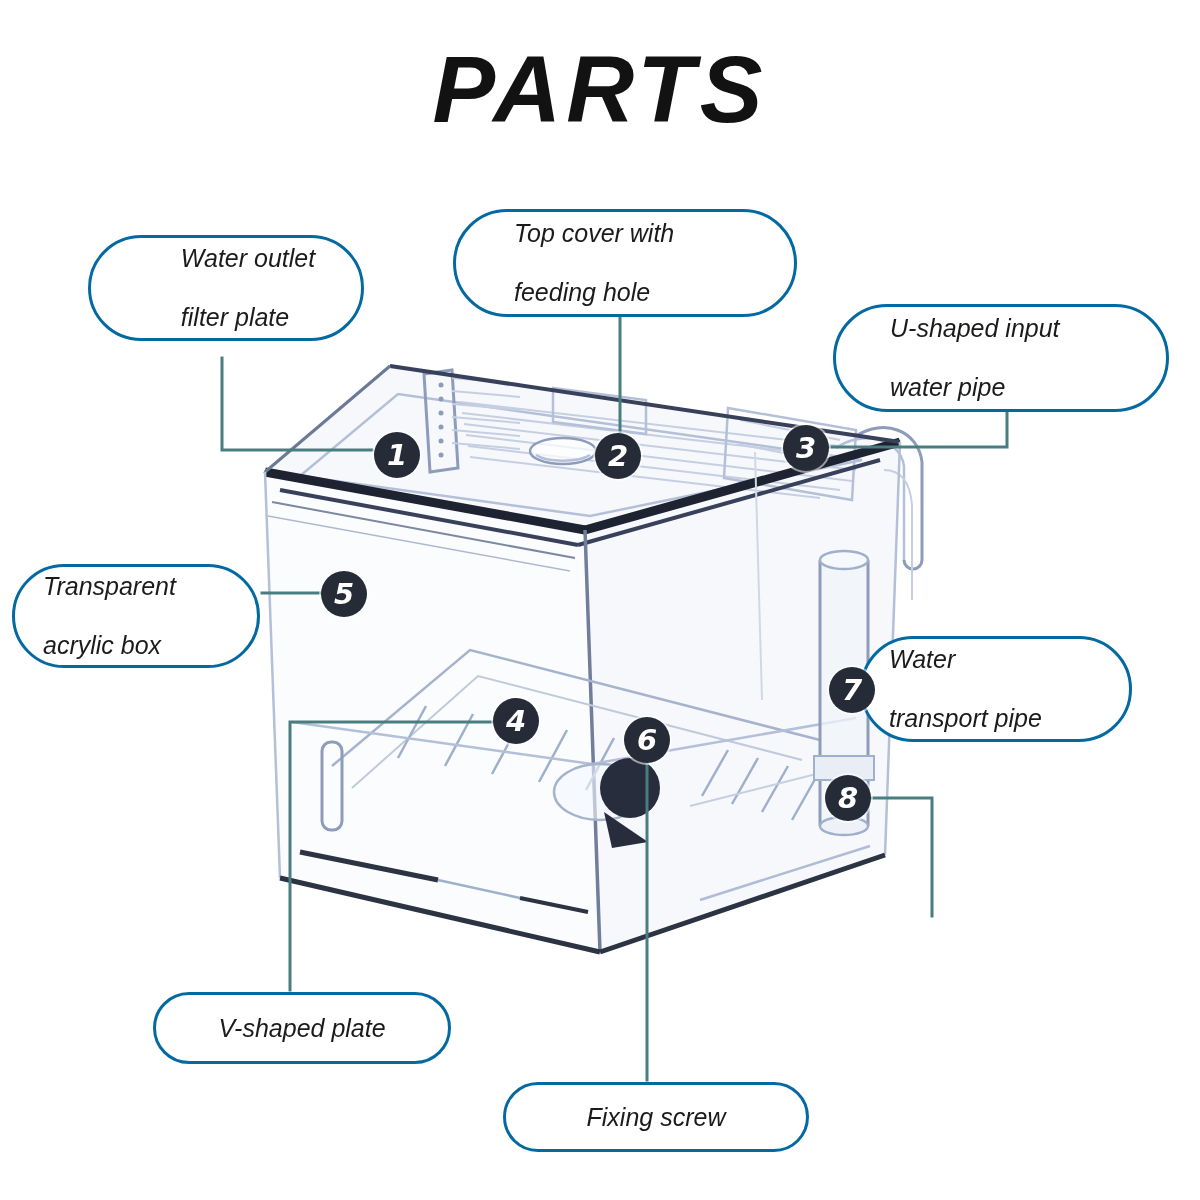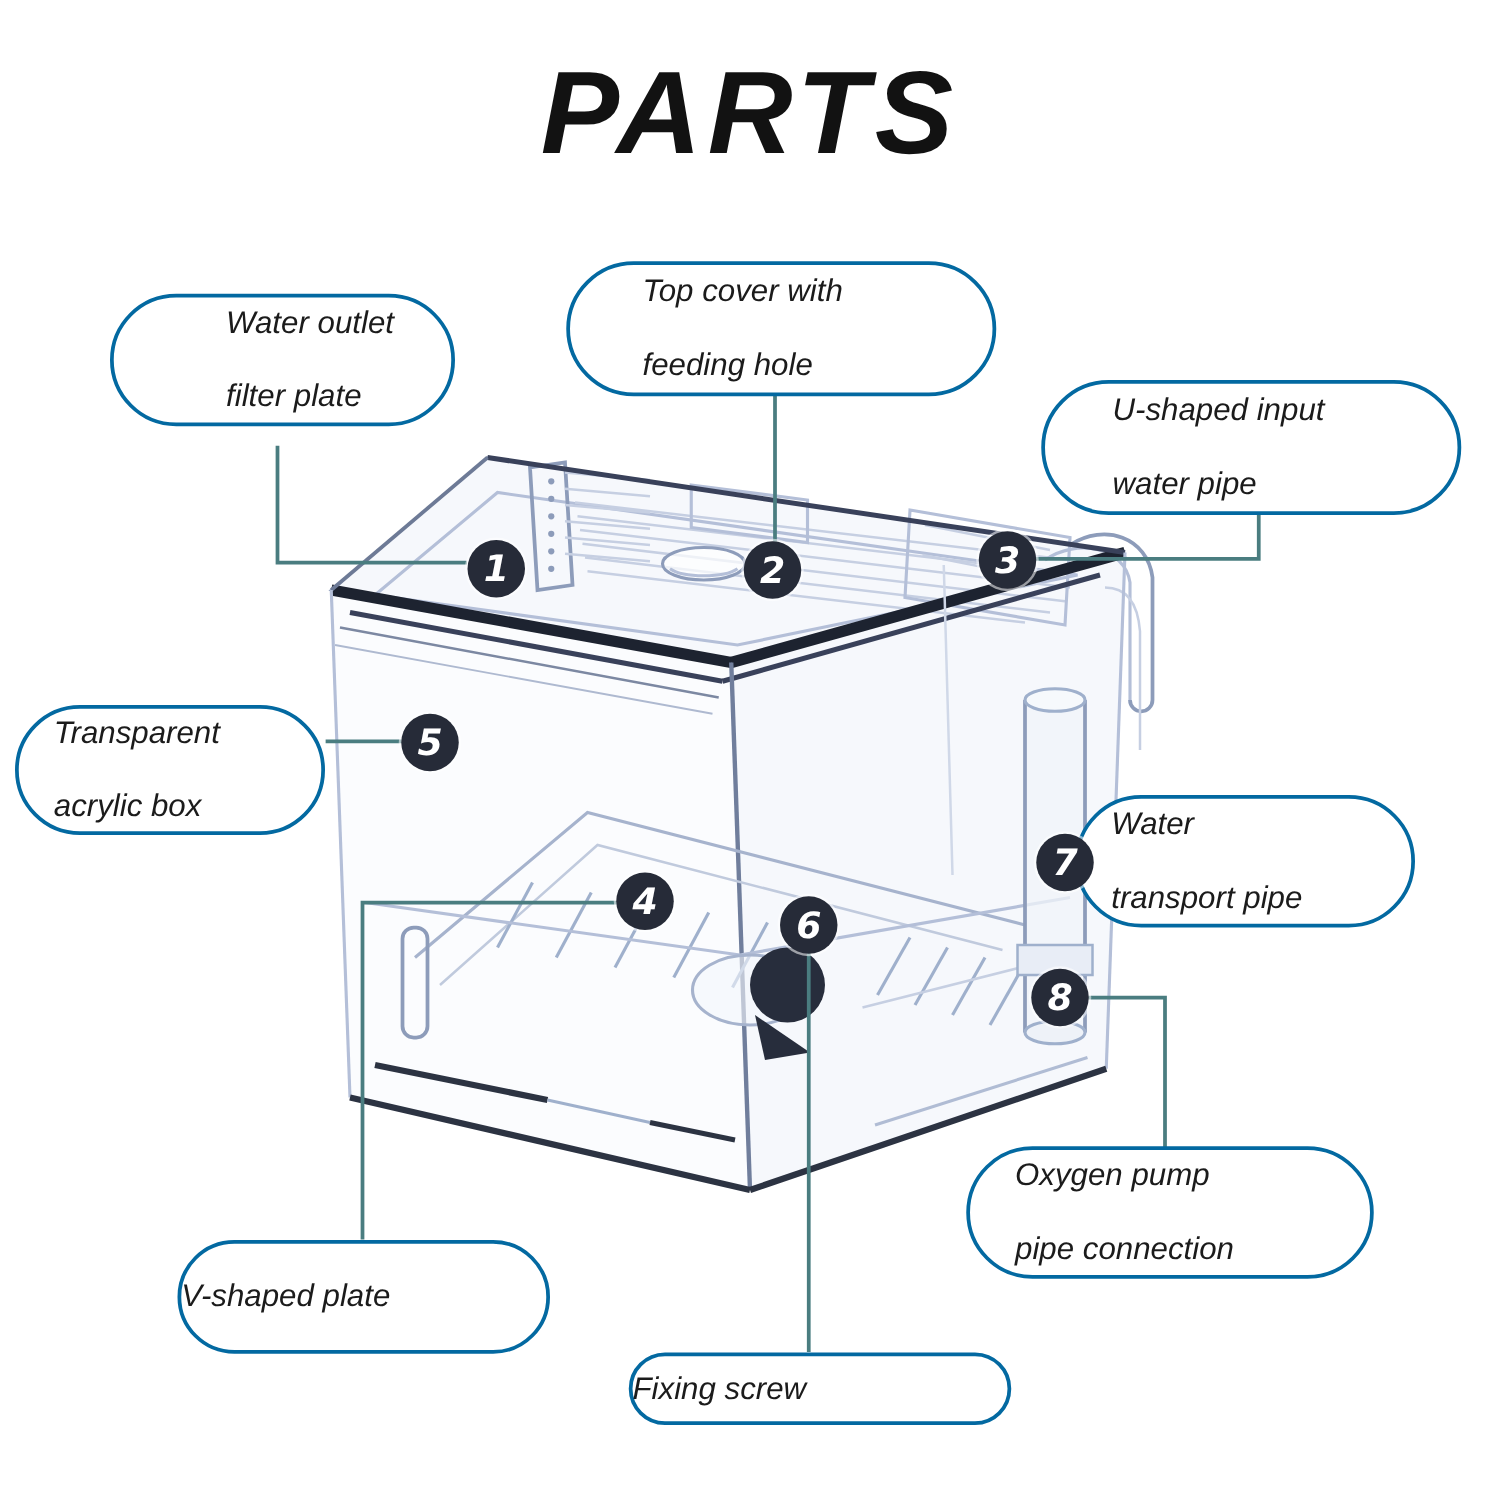--- a/index.html
+++ b/index.html
@@ -18,22 +18,22 @@
     display:flex;align-items:center;font-size:25px;line-height:59px;color:#1b1b1b;
     box-sizing:border-box;
   }
   .pill .txt{white-space:pre-line;}
   .pill-1{left:88px;top:235px;width:276px;height:106px;padding-left:44px;justify-content:center;}
   .pill-2{left:453px;top:209px;width:344px;height:108px;padding-left:58px;}
   .pill-3{left:833px;top:304px;width:336px;height:108px;padding-left:54px;}
   .pill-4{left:12px;top:539px;width:248px;height:104px;padding-left:28px;margin-top:25px;}
   .pill-5{left:860px;top:636px;width:272px;height:106px;padding-left:26px;}
   .pill-6{left:773px;top:917px;width:326px;height:106px;padding-left:36px;}
-  .pill-7{left:142px;top:992px;width:298px;height:91px;}
-  .pill-8{left:503px;top:1082px;width:306px;height:58px;}
+  .pill-7{left:153px;top:992px;width:298px;height:72px;justify-content:center;}
+  .pill-8{left:503px;top:1082px;width:306px;height:70px;justify-content:center;}
   .marker{
     position:absolute;width:46px;height:46px;border-radius:50%;
     background:#262b38;color:#ffffff;display:flex;align-items:center;justify-content:center;
     font-size:29px;font-weight:700;box-shadow:0 0 0 2px rgba(255,255,255,0.55);
     font-family:"DejaVu Sans", sans-serif;
   }
   .m1{left:374px;top:432px;} .m2{left:595px;top:433px;} .m3{left:783px;top:425px;}
   .m4{left:493px;top:698px;} .m5{left:321px;top:571px;} .m6{left:624px;top:717px;}
   .m7{left:829px;top:667px;} .m8{left:825px;top:775px;}
 
@@ -172,24 +172,20 @@
 water pipe</span>
   </div>
   <div class="pill pill-4">
     <span class="txt">Transparent
 acrylic box</span>
   </div>
   <div class="pill pill-5">
     <span class="txt">Water
 transport pipe</span>
   </div>
-  <div class="pill pill-6">
-    <span class="txt">Oxygen pump
-pipe connection</span>
-  </div>
   <div class="pill pill-7">
     <span class="txt">V-shaped plate</span>
   </div>
   <div class="pill pill-8">
     <span class="txt">Fixing screw</span>
   </div>
 
   <div class="marker m1">1</div>
   <div class="marker m2">2</div>
   <div class="marker m3">3</div>

